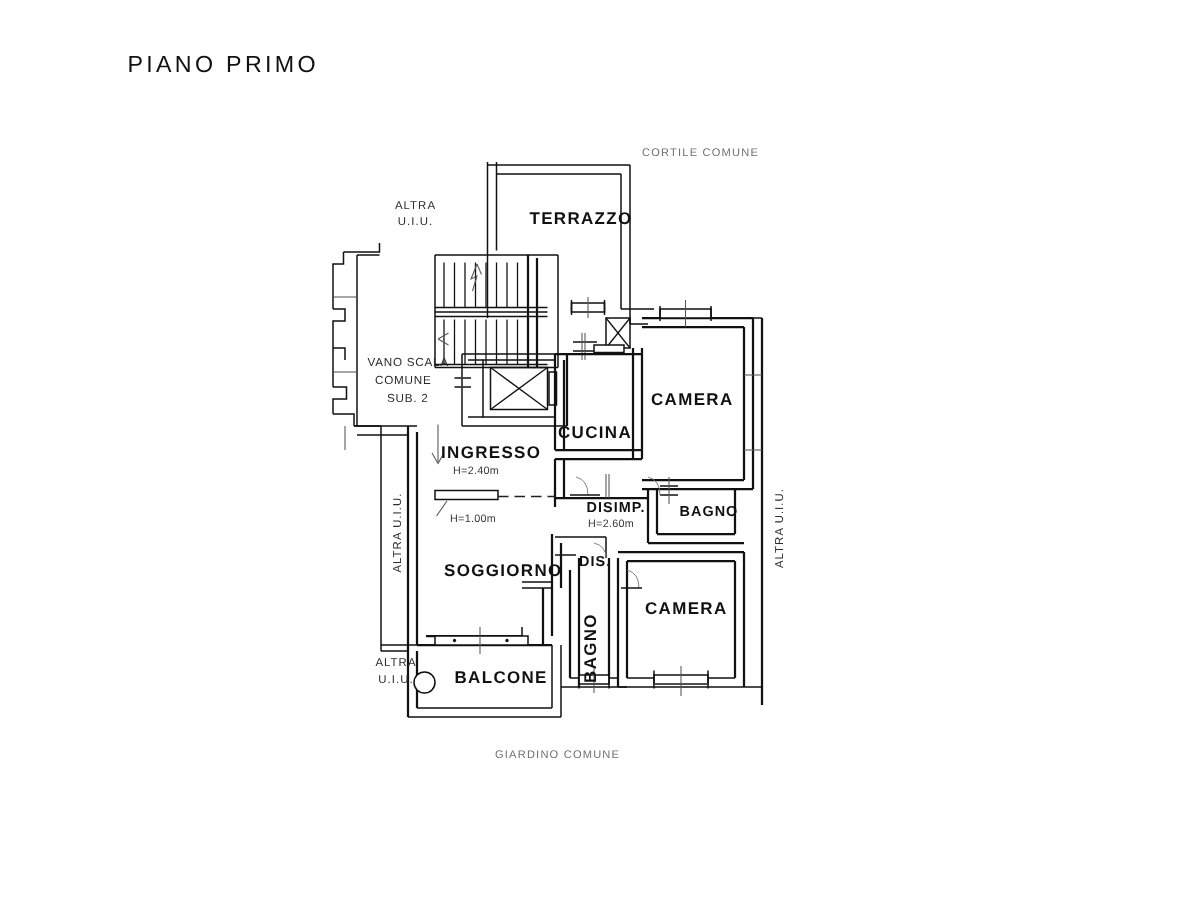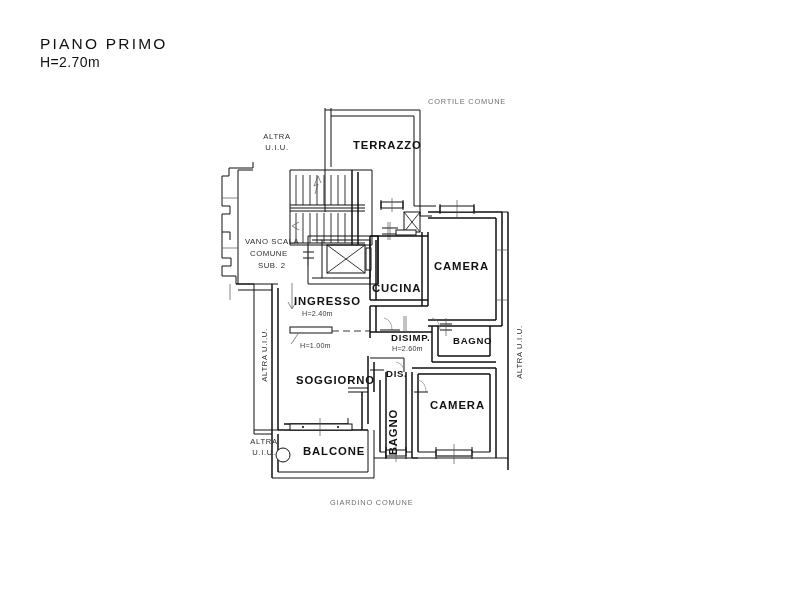--- a/index.html
+++ b/index.html
@@ -16,21 +16,21 @@
     width:800px;height:607px;
   }
   #title-block{
     position:absolute;
     left:40px;top:34px;
     color:#111;
     line-height:1.28;
     letter-spacing:0.6px;
     user-select:none;
   }
-  #title-block .t1{font-size:15.5px;letter-spacing:2.2px;}
+  #title-block .t1{font-size:15.5px;letter-spacing:2.2px;margin-left:45px;}
   #title-block .t2{font-size:14px;letter-spacing:0.4px;}
   svg{display:block;}
   .lbl{
     font-family:"Liberation Sans", sans-serif;
     fill:#111;
   }
   .room{font-size:11.3px;letter-spacing:0.9px;font-weight:700;}
   .room-sm{font-size:9.6px;letter-spacing:0.7px;font-weight:700;}
   .ext{font-size:7.4px;letter-spacing:0.8px;fill:#6f6f6f;}
   .ext-dark{font-size:7.6px;letter-spacing:0.7px;fill:#2c2c2c;}
@@ -43,21 +43,20 @@
   .thin2{stroke:#777;stroke-width:0.6;fill:none;}
   .fillw{fill:#fff;stroke:#111;stroke-width:1;}
   .dash{stroke:#222;stroke-width:0.9;fill:none;stroke-dasharray:7 4;}
   .hatchline{stroke:#111;stroke-width:0.85;}
 </style>
 </head>
 <body>
 
 <div id="title-block">
   <div class="t1">PIANO  PRIMO</div>
-  <div class="t2">H=2.70m</div>
 </div>
 
 <svg id="sheet" viewBox="0 0 800 607" width="800" height="607" shape-rendering="geometricPrecision">
 
   <g>
 
     <g>
 
       <path class="w w1" d="M325 108 L325 212"></path>
       <path class="w w1" d="M331 108 L331 167"></path>

